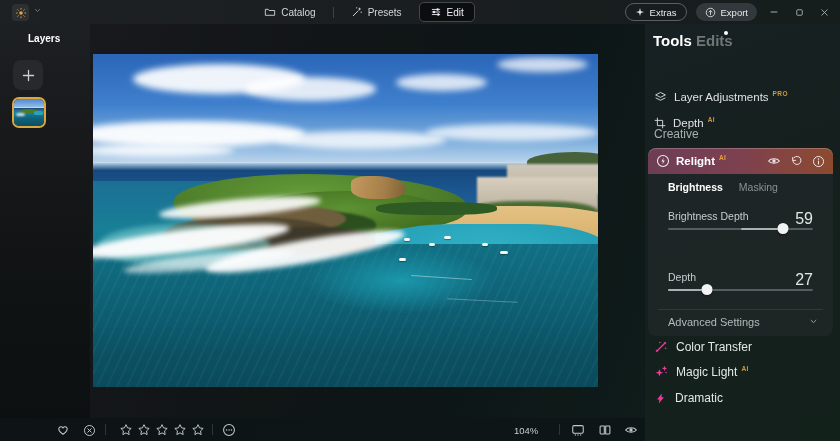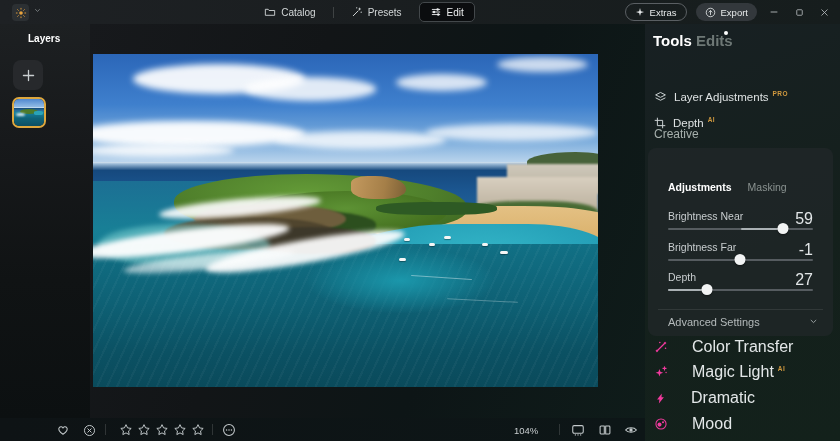--- a/index.html
+++ b/index.html
@@ -98,21 +98,21 @@
   .srow .slab{position:absolute;left:0;top:0;font-size:10.5px;color:#c8cdcf;}
   .srow .sval{position:absolute;right:0;top:0;font-size:16px;color:#e2e6e7;}
   .track{position:absolute;left:0;top:18px;width:145px;height:2px;background:#565c60;border-radius:1px;}
   .fill{position:absolute;top:18px;height:2px;background:#aab1b4;border-radius:1px;}
   .handle{position:absolute;top:13px;width:11px;height:11px;border-radius:50%;background:#f2f4f4;transform:translateX(-50%);box-shadow:0 1px 2px rgba(0,0,0,.4);}
   .rl-div{position:absolute;left:10px;top:161px;width:165px;height:1px;background:rgba(255,255,255,.09);}
   .rl-adv{position:absolute;left:20px;top:168px;font-size:11px;color:#b4babb;}
   .rl-chev{position:absolute;right:14px;top:168px;color:#9aa1a2;}
   .tool-item{position:absolute;left:0;width:195px;height:22px;display:flex;align-items:center;}
   .tool-item .pic{margin-left:9px;color:#f23a9e;display:flex;}
-  .tool-item .tlabel{margin-left:24px;color:#e3e7e8;font-size:16px;}
+  .tool-item .tlabel{margin-left:8px;color:#e3e7e8;font-size:12px;}
   svg{display:block;}
 </style>
 </head>
 <body>
 
 <svg width="0" height="0" style="position:absolute">
 <defs>
 <symbol id="i-sun" viewBox="0 0 16 16">
         <circle cx="8" cy="8" r="2.4" fill="currentColor"></circle>
         <g stroke="currentColor" stroke-width="1.2">
@@ -462,38 +462,57 @@
             <use href="#i-crop"></use>
           </svg>
         </span>
       <span class="rlabel">Depth</span>
       <span class="badge">AI</span>
     </div>
 
     <div class="creative">Creative</div>
 
     <div class="relight">
+      <div class="rl-head">
+        <span class="flash">
+            <svg width="14" height="14">
+              <use href="#i-flash"></use>
+            </svg>
+          </span>
+        <span class="rl-title">Relight</span>
+        <span class="badge" style="color:#e9a23b;">AI</span>
+        <div class="rl-icons">
+          <span>
+              <svg width="14" height="14">
+                <use href="#i-eye"></use>
+              </svg>
+            </span>
+          <span>
+              <svg width="13" height="13">
+                <use href="#i-undo"></use>
+              </svg>
+            </span>
+          <span>
+              <svg width="13" height="13">
+                <use href="#i-info"></use>
+              </svg>
+            </span>
+        </div>
+      </div>
       <div class="rl-tabs">
-        <span class="rl-tab active">Adjustments</span>
+        <span class="rl-tab active">Brightness</span>
         <span class="rl-tab">Masking</span>
       </div>
 
       <div class="srow" style="top:62px;">
-        <span class="slab">Brightness Near</span>
+        <span class="slab">Brightness Depth</span>
         <span class="sval">59</span>
         <div class="track"></div>
         <div class="fill" style="left: 50%; width: 29.5%;"></div>
         <div class="handle" style="left: 79.5%;"></div>
-      </div>
-      <div class="srow" style="top:93px;">
-        <span class="slab">Brightness Far</span>
-        <span class="sval">-1</span>
-        <div class="track"></div>
-        <div class="fill" style="left: 49.5%; width: 0.5%;"></div>
-        <div class="handle" style="left: 49.5%;"></div>
       </div>
       <div class="srow" style="top:123px;">
         <span class="slab">Depth</span>
         <span class="sval">27</span>
         <div class="track"></div>
         <div class="fill" style="left: 0%; width: 27%;"></div>
         <div class="handle" style="left: 27%;"></div>
       </div>
 
       <div class="rl-div"></div>
@@ -523,22 +542,14 @@
     </div>
     <div class="tool-item" style="top:337px;">
       <span class="pic">
           <svg width="14" height="14">
             <use href="#i-magic"></use>
           </svg>
         </span>
       <span class="tlabel">Magic Light</span>
       <span class="badge">AI</span>
     </div>
-    <div class="tool-item" style="top:389px;">
-      <span class="pic">
-          <svg width="14" height="14">
-            <use href="#i-mood"></use>
-          </svg>
-        </span>
-      <span class="tlabel">Mood</span>
-    </div>
   </div>
 </div>
 
 </body></html>

